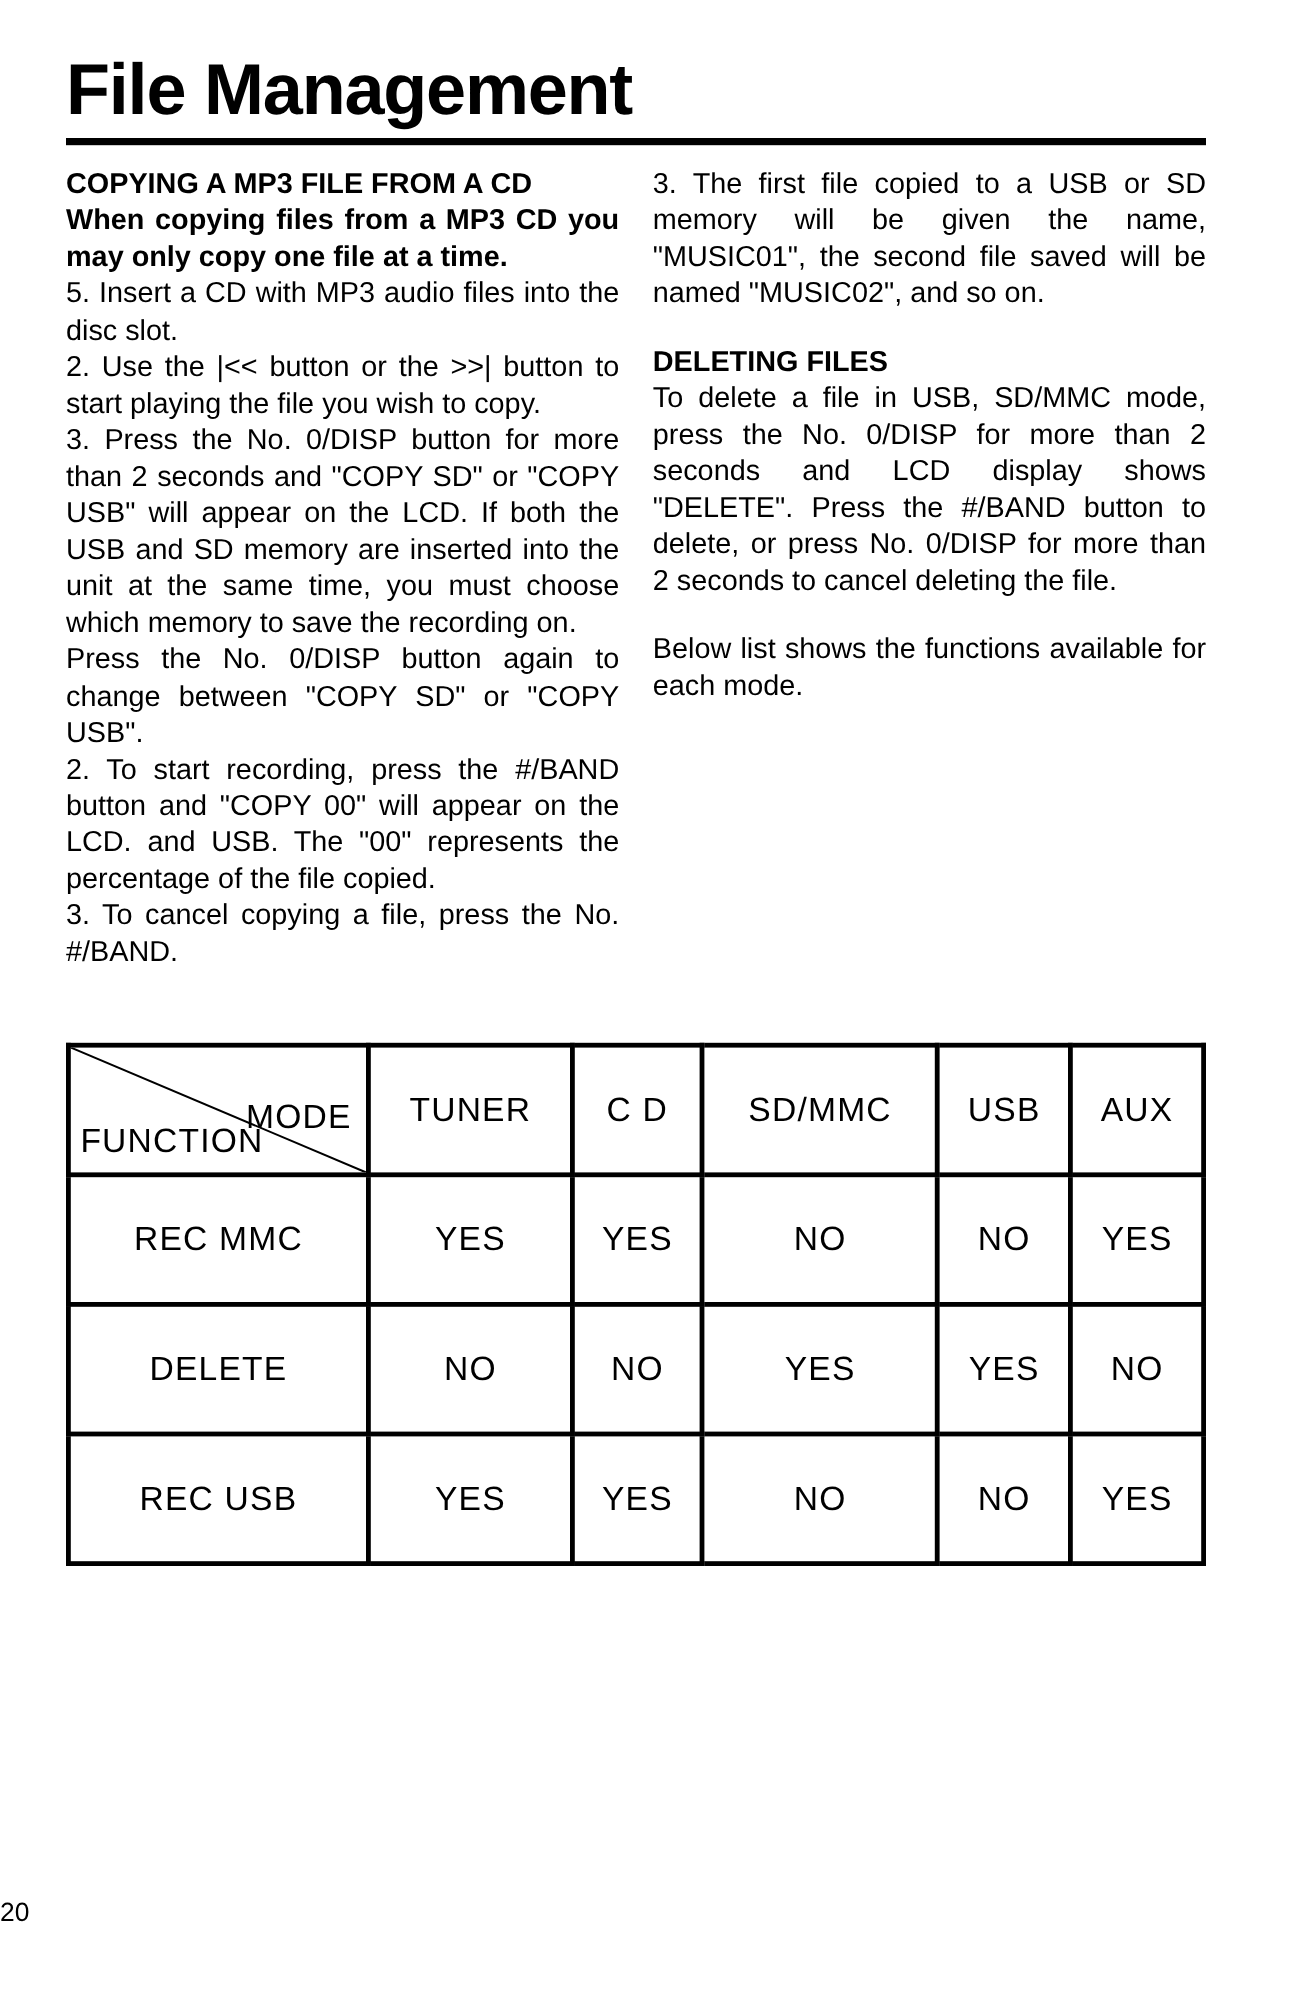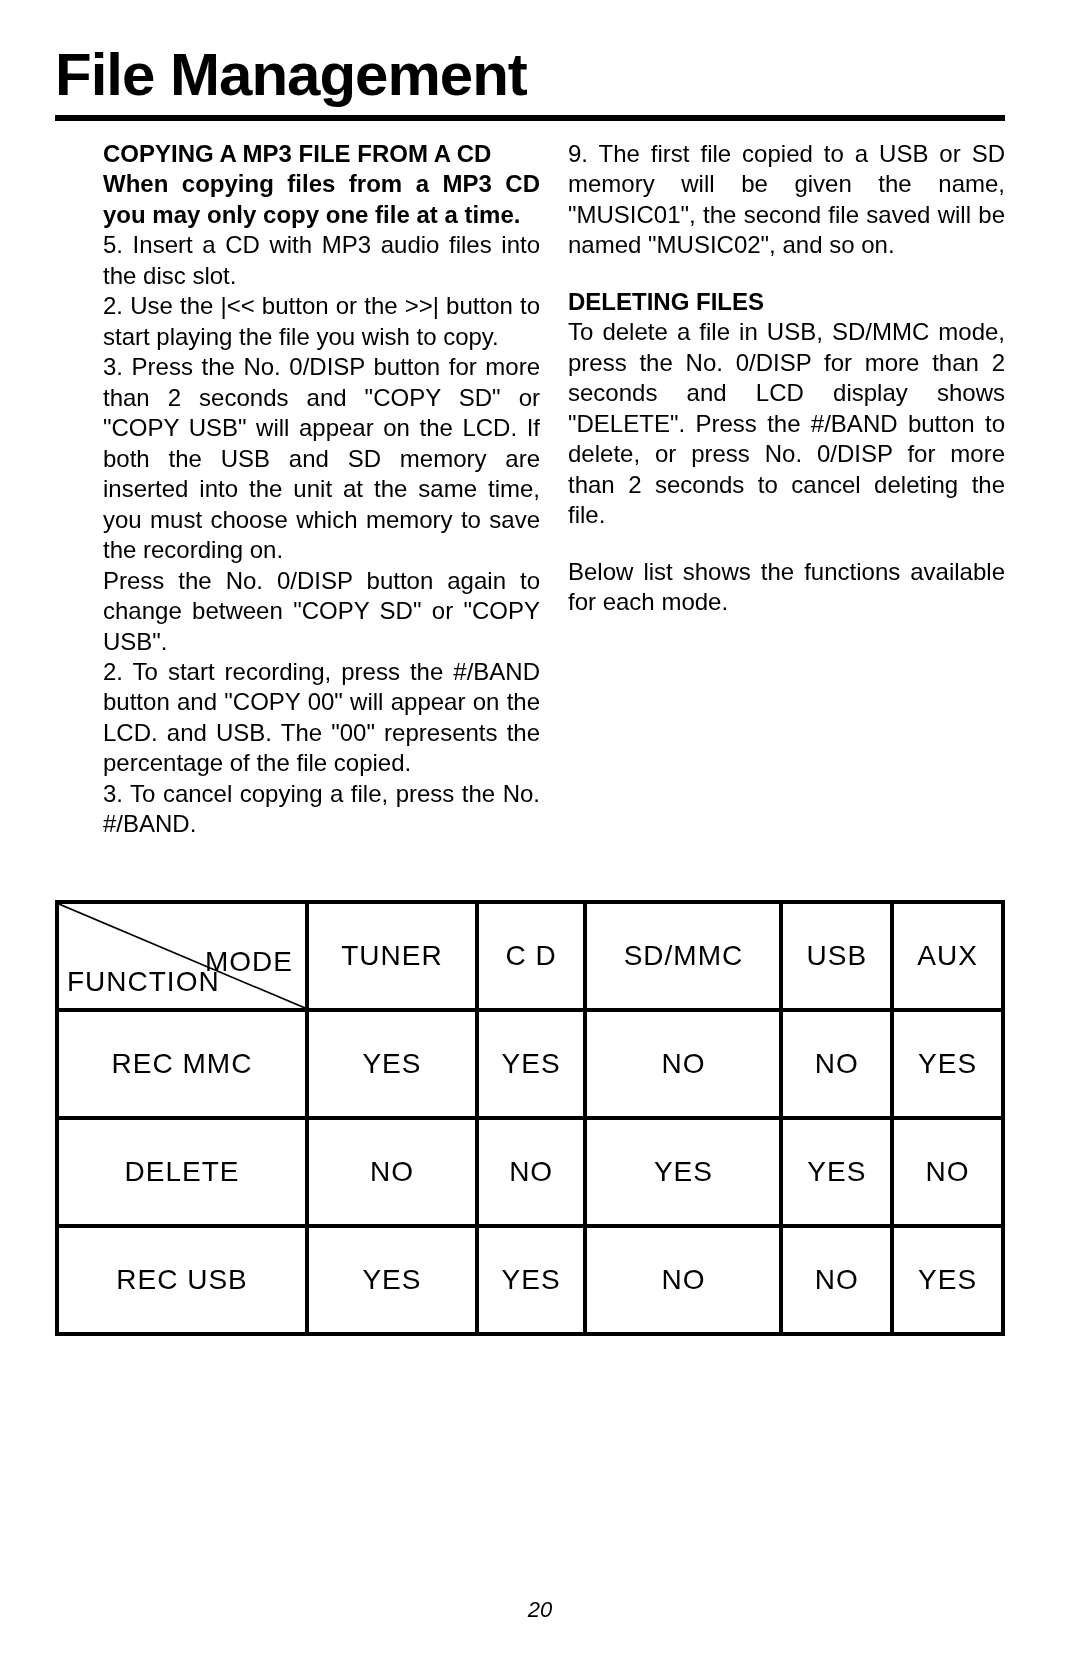--- a/index.html
+++ b/index.html
@@ -23,21 +23,20 @@
     font-family: Arial, Helvetica, sans-serif;
   }
   .title-rule {
     border: none;
     border-top: 6px solid #000;
     margin: 0 0 18px 0;
   }
   .columns {
     display: flex;
     gap: 28px;
-    margin-left: 48px;
   }
   .col {
     flex: 1;
     font-size: 24px;
     line-height: 1.27;
     text-align: justify;
   }
   .col .sec-heading {
     font-weight: bold;
   }
@@ -81,25 +80,24 @@
   }
   .corner .func-label {
     position: absolute;
     bottom: 10px;
     left: 8px;
     font-size: 28px;
     text-align: right;
   }
   .page-number {
     position: absolute;
-    bottom: 46px;
+    bottom: 62px;
     width: 100%;
-    text-align: center;
+    text-align: left;
     font-size: 22px;
-    font-style: italic;
   }
 </style>
 </head>
 <body>
 
 <div class="page">
   <h1 class="title">File Management</h1>
   <hr class="title-rule">
 
   <div class="columns">
@@ -107,21 +105,21 @@
       <p class="sec-heading">COPYING A MP3 FILE FROM A CD</p>
       <p class="sec-heading">When copying files from a MP3 CD you may only copy one file at a time.</p>
       <p>5. Insert a CD with MP3 audio files into the disc slot.</p>
       <p>2. Use the |&lt;&lt; button or the &gt;&gt;| button to start playing the file you wish to copy.</p>
       <p>3. Press the No. 0/DISP button for more than 2 seconds and "COPY SD" or "COPY USB" will appear on the LCD. If both the USB and SD memory are inserted into the unit at the same time, you must choose which memory to save the recording on.</p>
       <p>Press the No. 0/DISP button again to change between "COPY SD" or "COPY USB".</p>
       <p>2. To start recording, press the #/BAND button and "COPY  00" will appear on the LCD. and USB. The "00" represents the percentage of the file copied.</p>
       <p>3. To cancel copying a file, press the No. #/BAND.</p>
     </div>
     <div class="col">
-      <p>9. The first file copied to a USB or SD memory will be given the name, "MUSIC01", the second file saved will be named "MUSIC02", and so on.</p>
+      <p>3. The first file copied to a USB or SD memory will be given the name, "MUSIC01", the second file saved will be named "MUSIC02", and so on.</p>
       <p class="sec-heading sec2">DELETING FILES</p>
       <p>To delete a file in USB, SD/MMC mode, press the No. 0/DISP for more than 2 seconds and LCD display shows "DELETE". Press the #/BAND button to delete, or press No. 0/DISP for more than 2 seconds to cancel deleting the file.</p>
       <p class="lead">Below list shows the functions available for each mode.</p>
     </div>
   </div>
 
   <div class="table-wrap">
     <table class="func">
       <tbody>
           <tr>

